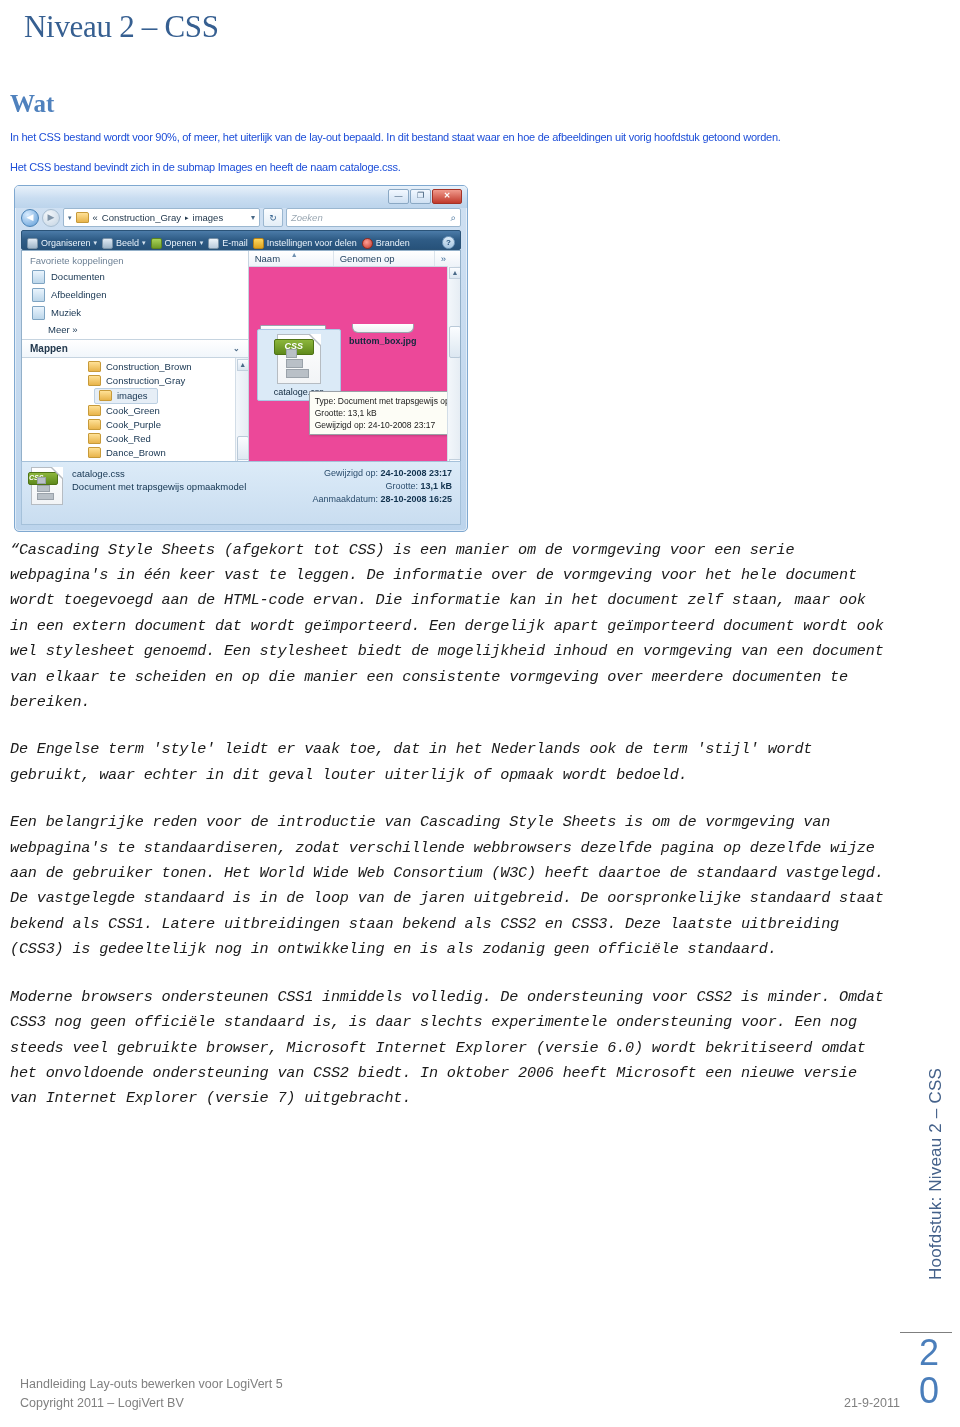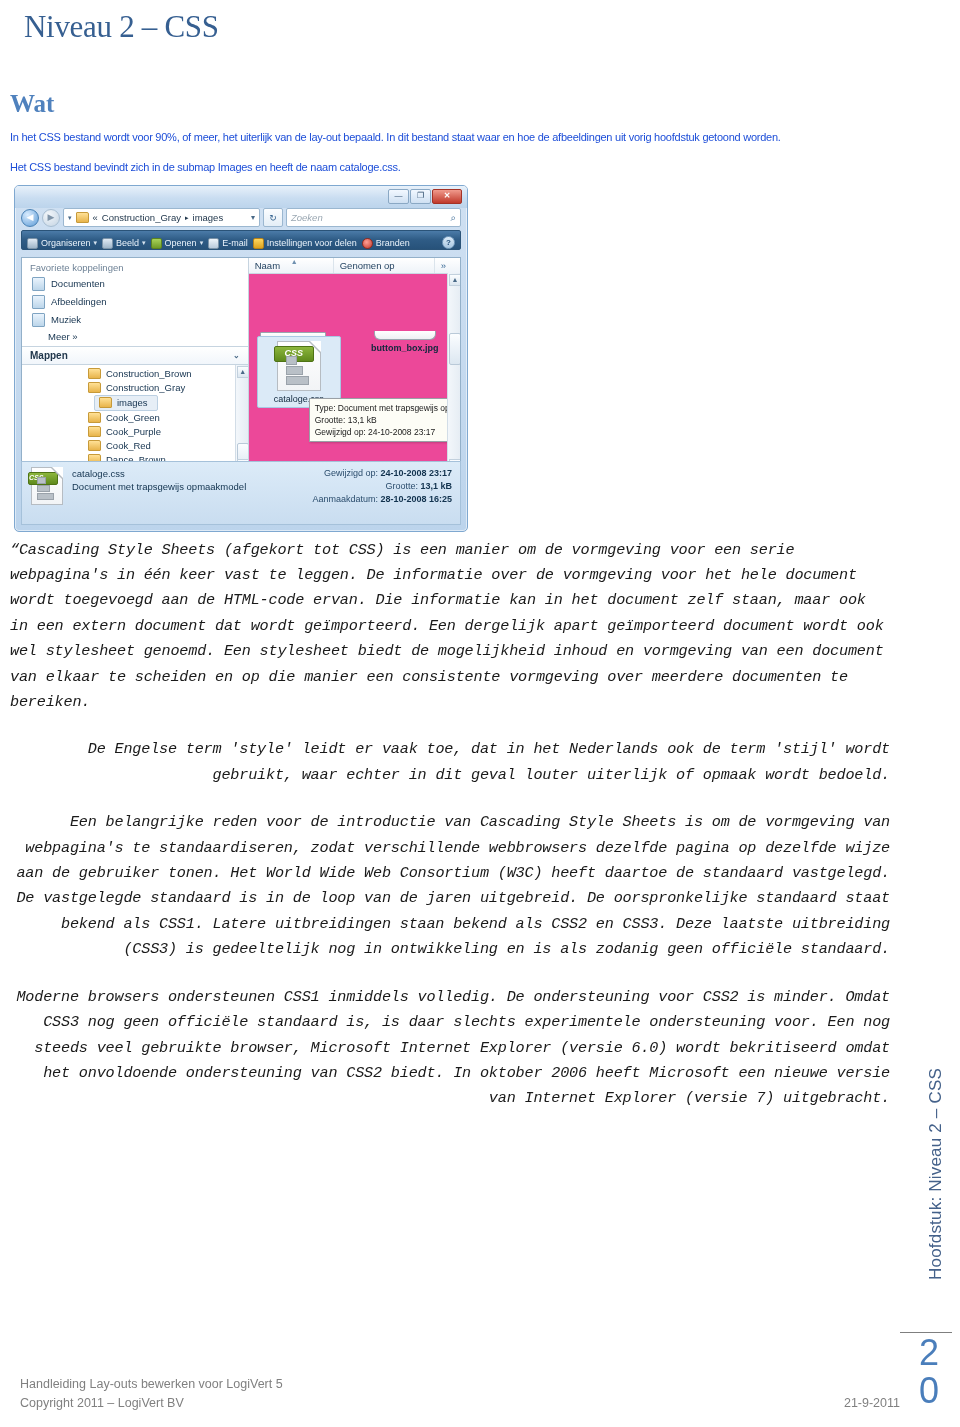--- a/index.html
+++ b/index.html
@@ -61,21 +61,21 @@
     font-family: "Liberation Mono", "DejaVu Sans Mono", monospace;
     font-style: italic;
     font-size: 15.2px;
     line-height: 25.4px;
     color: #1a1a1a;
     margin: 0 0 0 2px;
     max-width: 880px;
     letter-spacing: -0.2px;
     white-space: pre-wrap;
   }
-  .mono-block.gap { margin-top: 22px; text-align: right; }
+  .mono-block.gap { margin-top: 22px; }
 
   .source-line {
     font-size: 16.5px;
     line-height: 26px;
     margin: 4px 0 2px 2px;
     letter-spacing: -0.4px;
   }
 
   
   .explorer-shot {
@@ -170,21 +170,21 @@
   .tb-caret { font-size:7px; opacity:.9; }
   .tb-help {
     margin-left:auto; width:11px;height:11px;border-radius:50%;
     background:linear-gradient(180deg,#dcebf8,#a8c6e0);
     border:1px solid #7ba0c2; color:#1d4a76; font-size:8px;
     display:flex;align-items:center;justify-content:center; font-weight:bold;
   }
 
   .panes {
     position:absolute; left:6px; top:64px; right:6px; bottom:58px;
-    background:#fff; border:1px solid #93b0c9; display:flex; overflow:hidden;margin-top:7px;
+    background:#fff; border:1px solid #93b0c9; display:flex; overflow:hidden;
   }
   .left-pane {
     width: 228px; border-right:1px solid #c6d4e0;
     display:flex; flex-direction:column; background:#fff;
   }
   .fav-head {
     padding: 4px 6px 2px 8px; color:#6e8296; font-size:9.5px;
   }
   .fav-item {
     display:flex; align-items:center; gap:6px;
@@ -238,21 +238,21 @@
     display:flex; height:15px; align-items:center;
     background:linear-gradient(180deg,#ffffff,#eef3f9);
     border-bottom:1px solid #cbd8e4; font-size:9.5px; color:#1d3d5c;
   }
   .col { padding: 0 6px; border-right:1px solid #dbe4ec; height:100%; display:flex; align-items:center; position:relative;}
   .col.naam { width: 72px; }
   .col.genomen { width: 88px; }
   .col.rest { flex:1 1 auto; border-right:none; justify-content:flex-end; padding-right:14px; color:#3b6a96;}
   .sort-mark { position:absolute; left:50%; top:0px; font-size:7px; color:#6f90b0;}
 
-  .thumbs { position:relative; padding: 38px 0 0 8px; display:flex; gap:40px; }
+  .thumbs { position:relative; padding: 38px 0 0 8px; display:flex; gap:18px; }
   .thumb { width:72px; text-align:center; }
   .thumb-img {
     height: 28px; display:flex; align-items:flex-end; justify-content:center;
   }
   .bar-wide {
     width: 64px; height: 6px; border:1px solid #9aa5ae; border-radius:1px;
     background:linear-gradient(180deg,#ffffff,#f0f2f4);
   }
   .bar-round {
     width: 60px; height: 8px; border:1px solid #9aa5ae;

